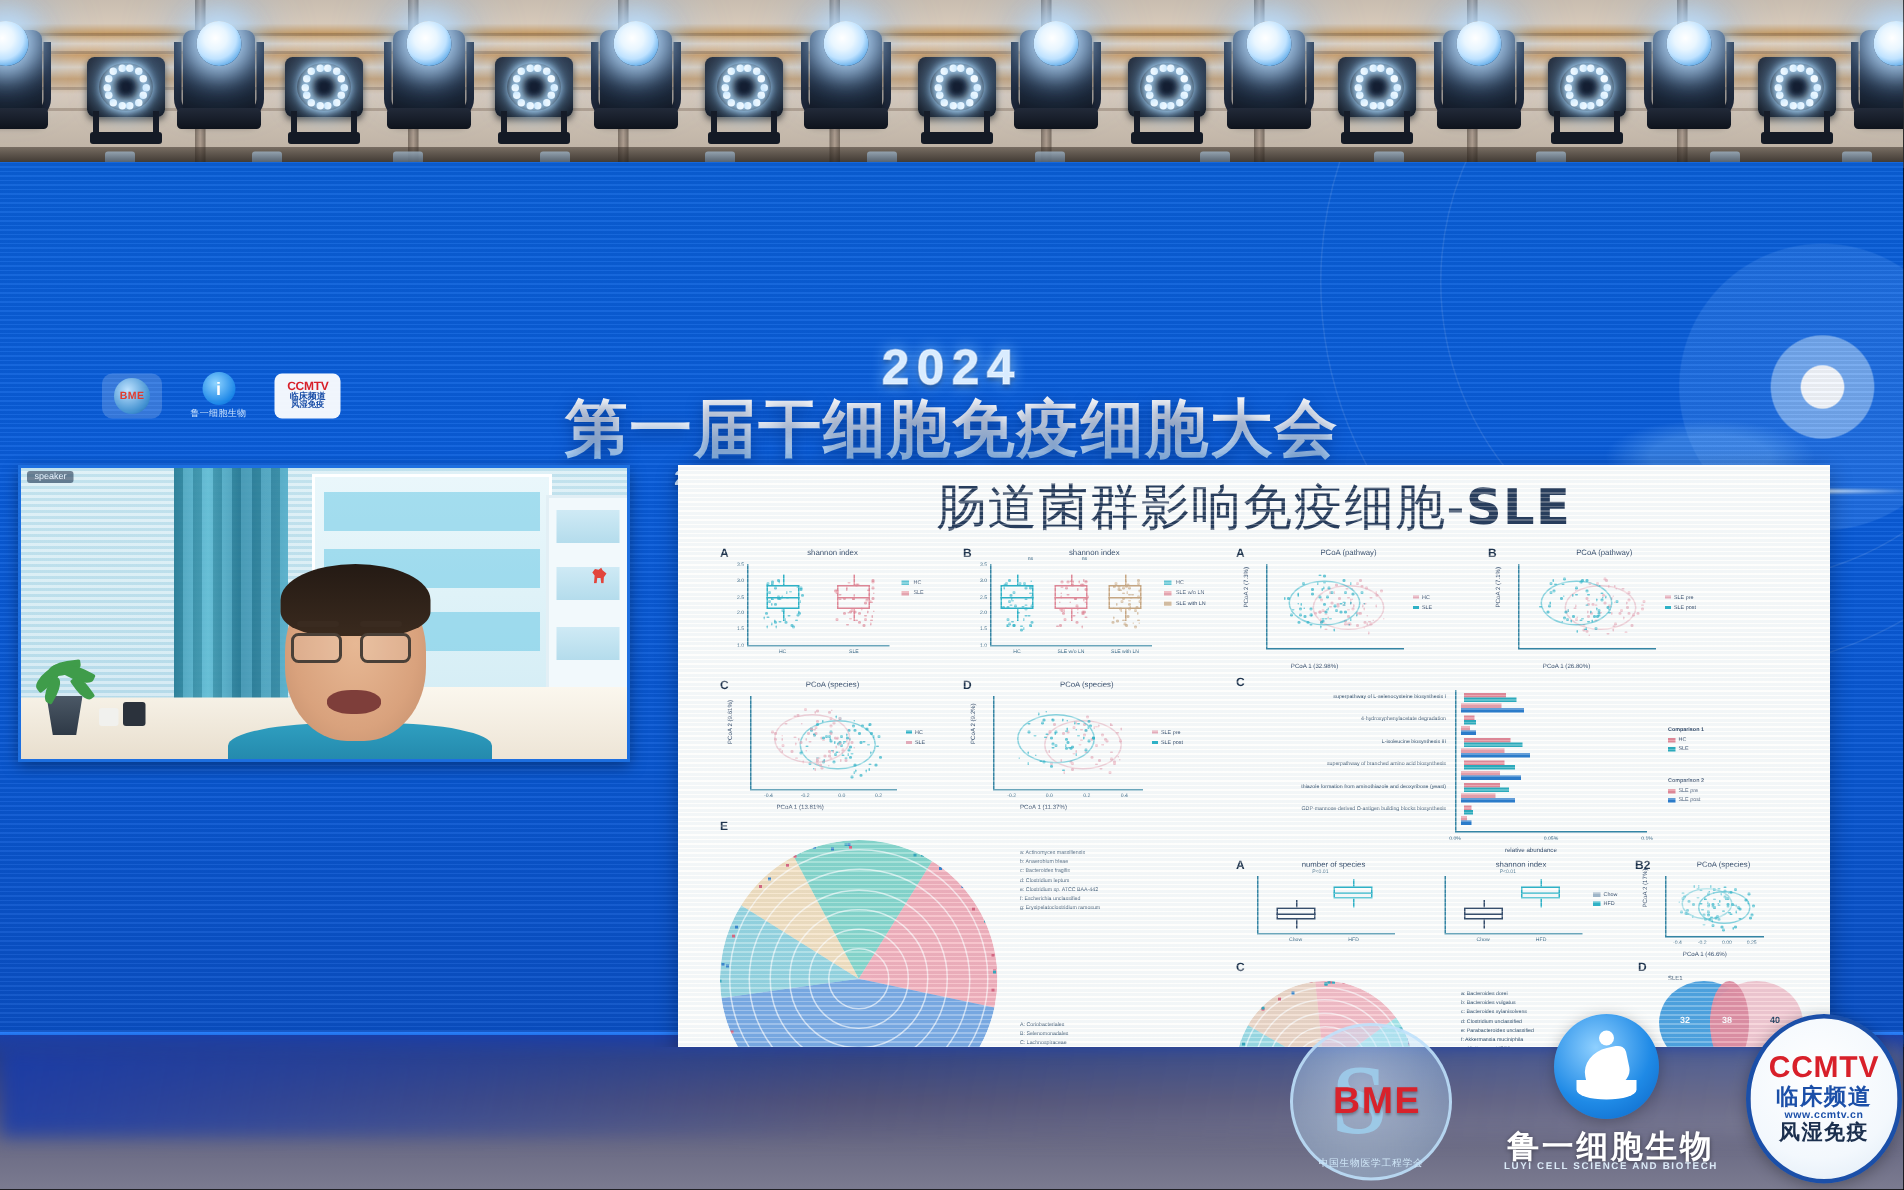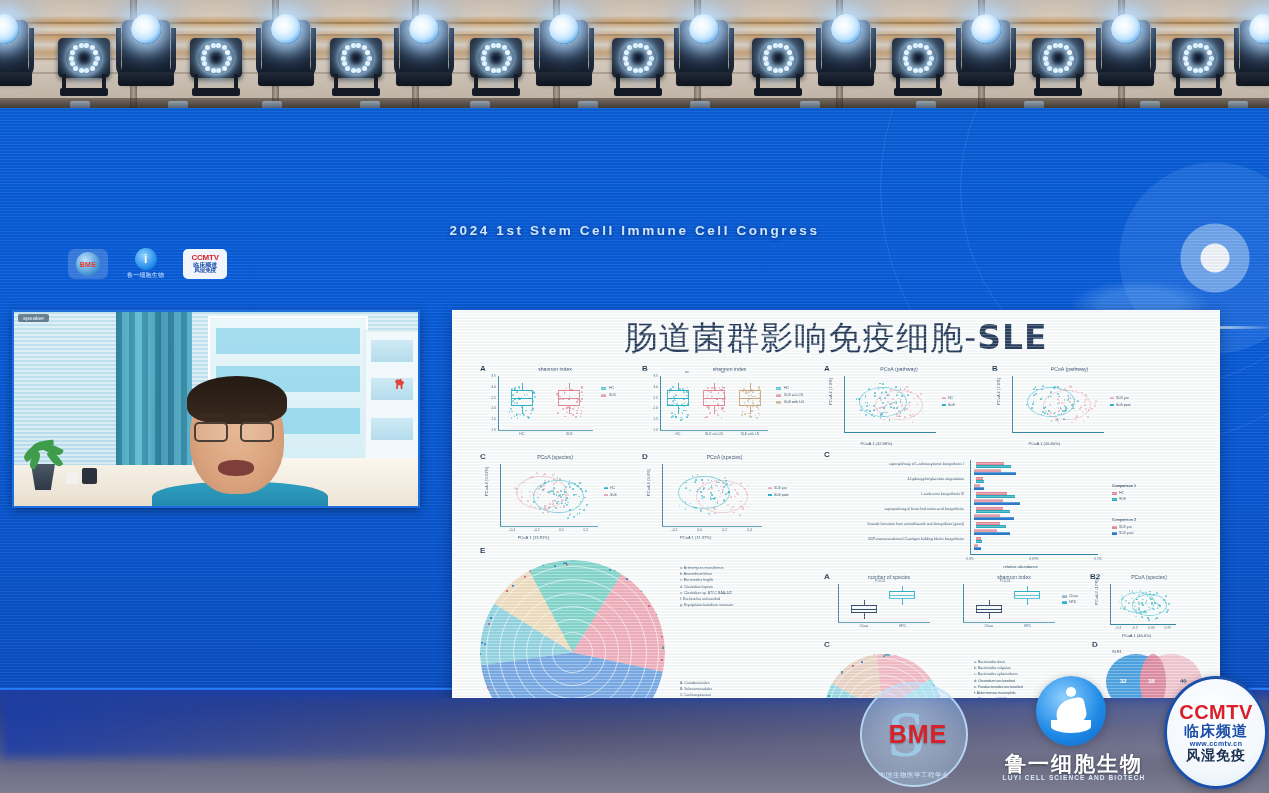--- a/index.html
+++ b/index.html
@@ -537,20 +537,22 @@
         <div class="cap">鲁一细胞生物</div>
       </div>
       <div class="lg-cc-sm">
         <div class="a">CCMTV</div>
         <div class="b">临床频道</div>
         <div class="c">风湿免疫</div>
       </div>
     </div>
 
     <div class="congress">
+      <div class="c-year">2024</div>
+      <div class="c-main">第一届干细胞免疫细胞大会</div>
       <div class="c-sub">2024 1st Stem Cell Immune Cell Congress</div>
     </div>
 
     <div class="vid">
       <div class="wall"></div>
       <div class="curtain"></div>
       <div class="window">
         <div class="pane" style="top:10px"></div>
         <div class="pane" style="top:48px"></div>
         <div class="pane" style="top:90px"></div>

